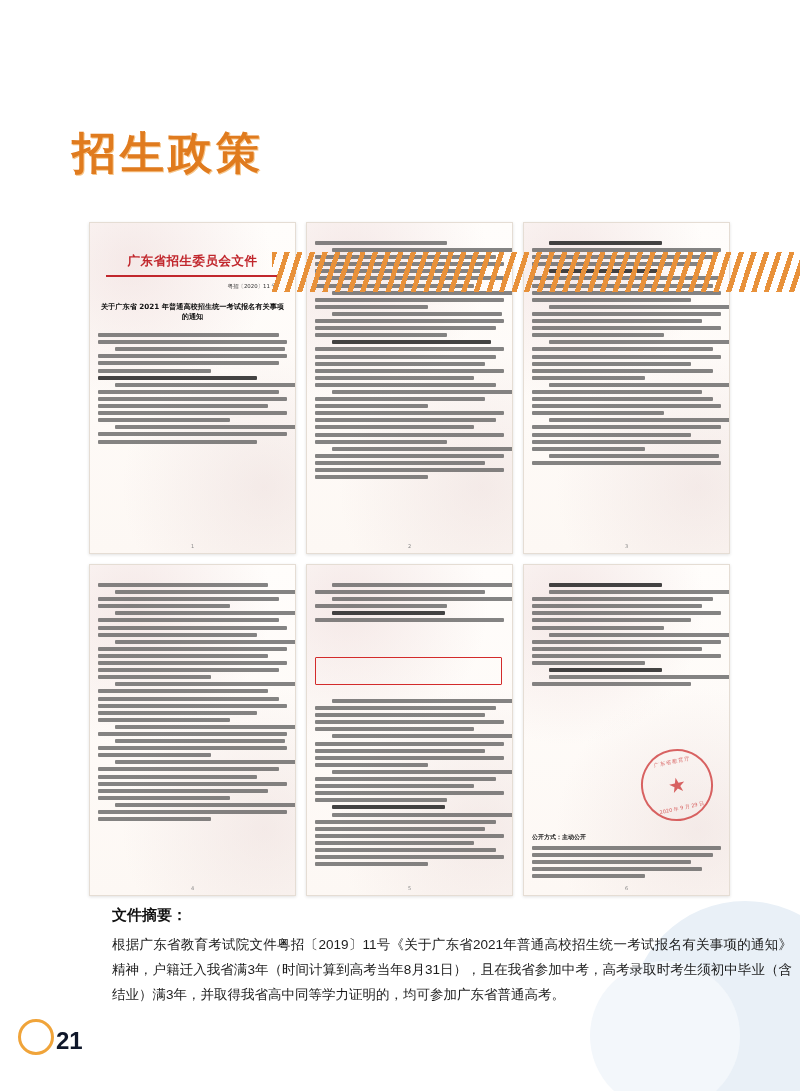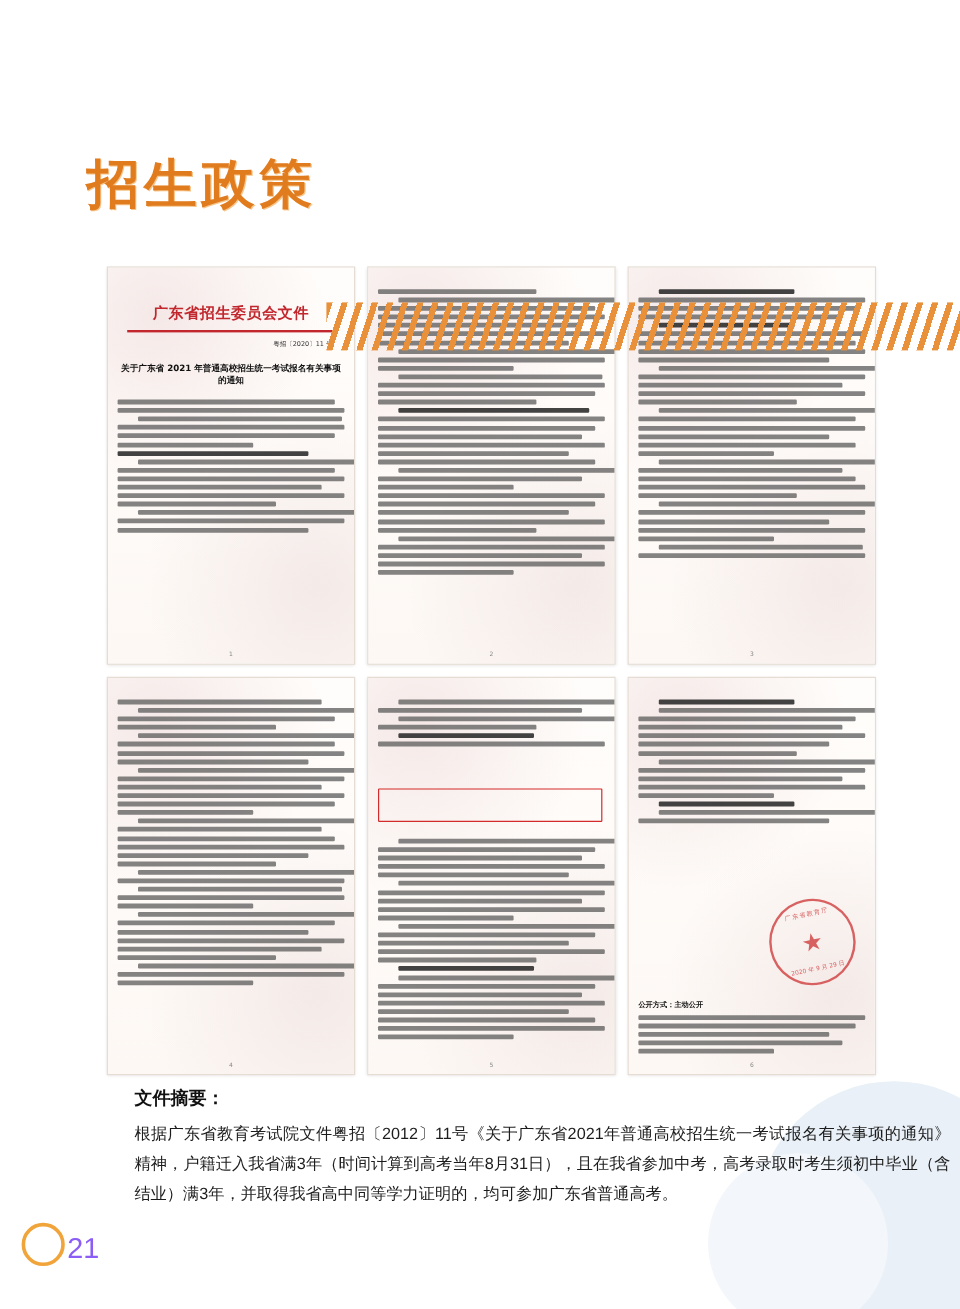--- a/index.html
+++ b/index.html
@@ -98,21 +98,21 @@
   .foot-hd{font-size:6px;font-weight:bold;color:#111;margin-bottom:3px;}
 
   
   .summary{position:absolute;left:70px;top:906px;width:680px;z-index:6;margin-left:42px;}
   .sum-title{font-size:15px;font-weight:bold;color:#111;margin-bottom:8px;}
   .sum-body{font-size:13.5px;line-height:1.85;color:#1c1c1c;text-align:justify;}
   .sum-label{font-weight:bold;color:#1452a0;}
   .sum-row2{margin-top:2px;font-size:13.5px;line-height:1.85;}
 
   .page-no{
-    position:absolute;left:56px;bottom:36px;font-size:24px;font-weight:normal;color:#8b5cf6;z-index:6;
+    position:absolute;left:56px;bottom:36px;font-size:24px;font-weight:bold;color:#0f172a;z-index:6;
   }
 </style>
 </head>
 <body>
 
 <div class="bg-blob blob1"></div>
 <div class="bg-blob blob2"></div>
 <div class="corner-ring"></div>
 
 <div class="header">
@@ -361,16 +361,16 @@
         <div class="ln s90"></div>
           <div class="ln s60"></div>
       </div>
       <div class="pgnum">6</div>
     </div>
   </div>
 </div>
 
 <div class="summary">
   <div class="sum-title">文件摘要：</div>
-  <div class="sum-body">根据广东省教育考试院文件粤招〔2012〕11号《关于广东省2021年普通高校招生统一考试报名有关事项的通知》精神，户籍迁入我省满3年（时间计算到高考当年8月31日），且在我省参加中考，高考录取时考生须初中毕业（含结业）满3年，并取得我省高中同等学力证明的，均可参加广东省普通高考。</div>
+  <div class="sum-body">根据广东省教育考试院文件粤招〔2019〕11号《关于广东省2021年普通高校招生统一考试报名有关事项的通知》精神，户籍迁入我省满3年（时间计算到高考当年8月31日），且在我省参加中考，高考录取时考生须初中毕业（含结业）满3年，并取得我省高中同等学力证明的，均可参加广东省普通高考。</div>
 </div>
 
 <div class="page-no">21</div>
 
 </body></html>

